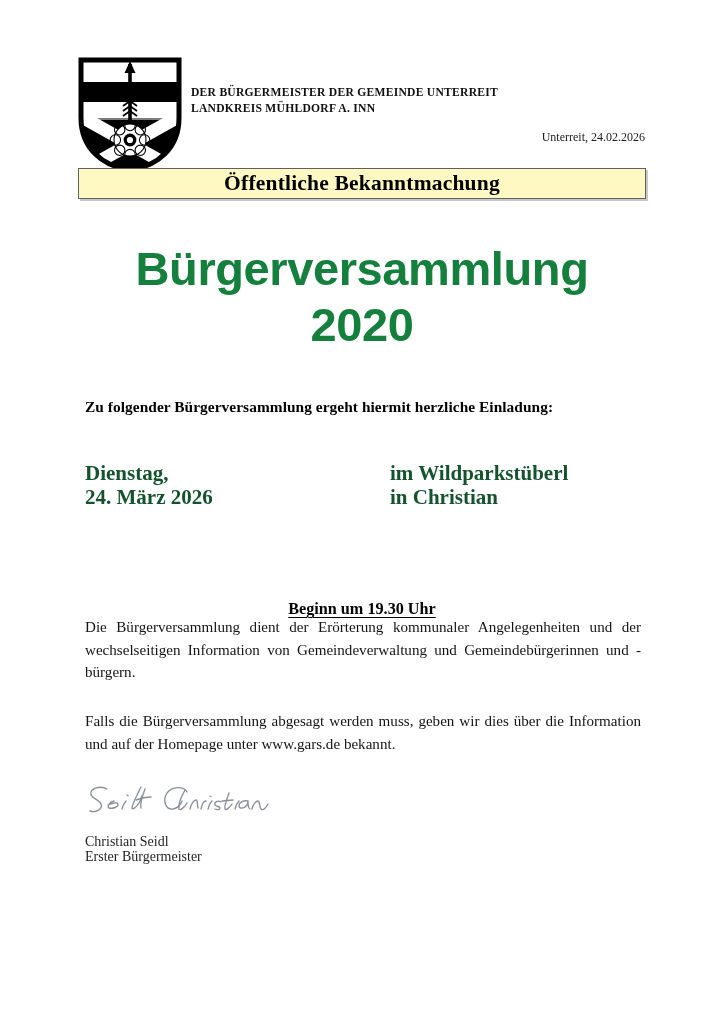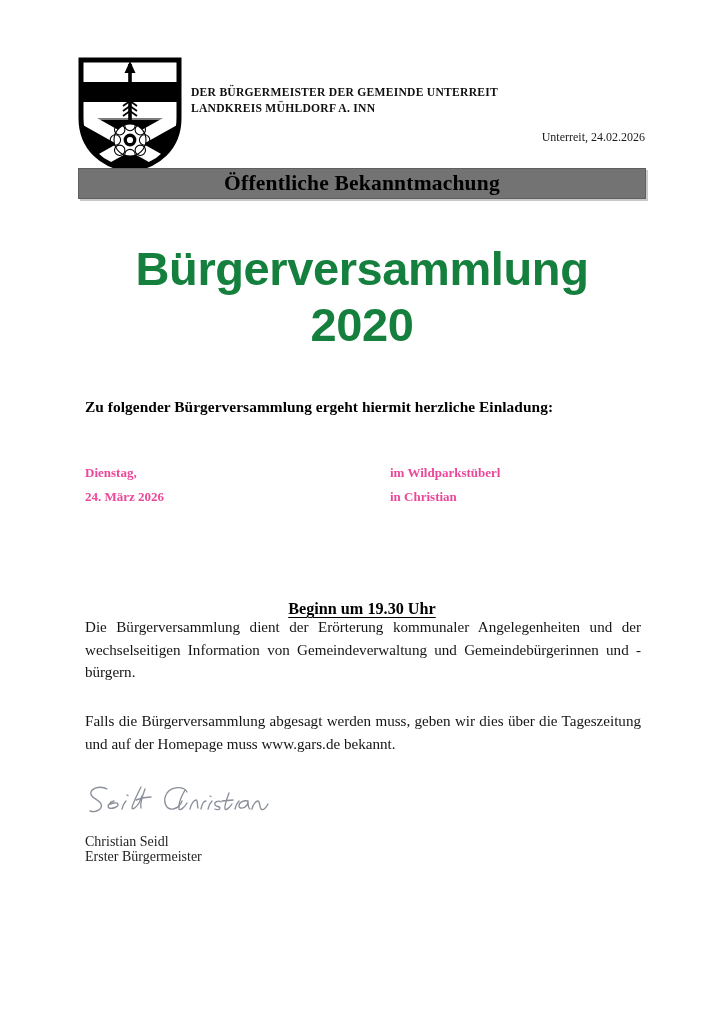--- a/index.html
+++ b/index.html
@@ -69,21 +69,21 @@
 
   
   .notice-box {
     position: absolute;
     left: 78px;
     top: 168px;
     width: 568px;
     height: 31px;
     border: 1px solid #5f5f5f;
     box-sizing: border-box;
-    background: #737373;
+    background: #fef9c3;
     box-shadow: 2px 2px 0 0 #c9c9c9;
     display: flex;
     align-items: center;
     justify-content: center;
   }
   .notice-title {
     font-family: "Liberation Serif", "DejaVu Serif", serif;
     font-weight: bold;
     font-size: 21.5px;
     letter-spacing: 0.2px;
@@ -119,23 +119,23 @@
     white-space: nowrap;
   }
 
   
   .details {
     position: absolute;
     left: 85px;
     top: 461px;
     width: 560px;
     font-weight: bold;
-    font-size: 13px;
+    font-size: 21px;
     line-height: 24px;
-    color: #ec4899;
+    color: #14532d;
   }
   .details-row { display: flex; }
   .details-when  { width: 305px; white-space: nowrap; }
   .details-where { white-space: nowrap; }
 
   
   .start-time {
     position: absolute;
     left: 0;
     top: 573px;
@@ -280,21 +280,21 @@
       <div class="details-where">in Christian</div>
     </div>
   </div>
 
   <div class="start-time">
     <span>Beginn um 19.30 Uhr</span>
   </div>
 
   <div class="para para-1">Die Bürgerversammlung dient der Erörterung kommunaler Angelegenheiten und der wechselseitigen Information von Gemeindeverwaltung und Gemeinde­bürgerinnen und -bürgern.</div>
 
-  <div class="para para-2">Falls die Bürgerversammlung abgesagt werden muss, geben wir dies über die Tageszeitung und auf der Homepage muss www.gars.de bekannt.</div>
+  <div class="para para-2">Falls die Bürgerversammlung abgesagt werden muss, geben wir dies über die Information und auf der Homepage unter www.gars.de bekannt.</div>
 
   <div class="signature">
     <svg viewBox="0 0 190 42" xmlns="http://www.w3.org/2000/svg">
       <g fill="none" stroke="#8a8f99" stroke-width="1.35" stroke-linecap="round" stroke-linejoin="round">
 
         <path d="M23,6 C18,3 9,4 7,9 C5,15 15,16 17,21 C19,26 12,30 6,28"></path>
 
         <path d="M24,22 C28,20 33,19 34,21 C35,24 28,26 25,25 C23,24 25,19 30,18"></path>
 
         <path d="M38,26 C39,22 41,19 42,18"></path>

